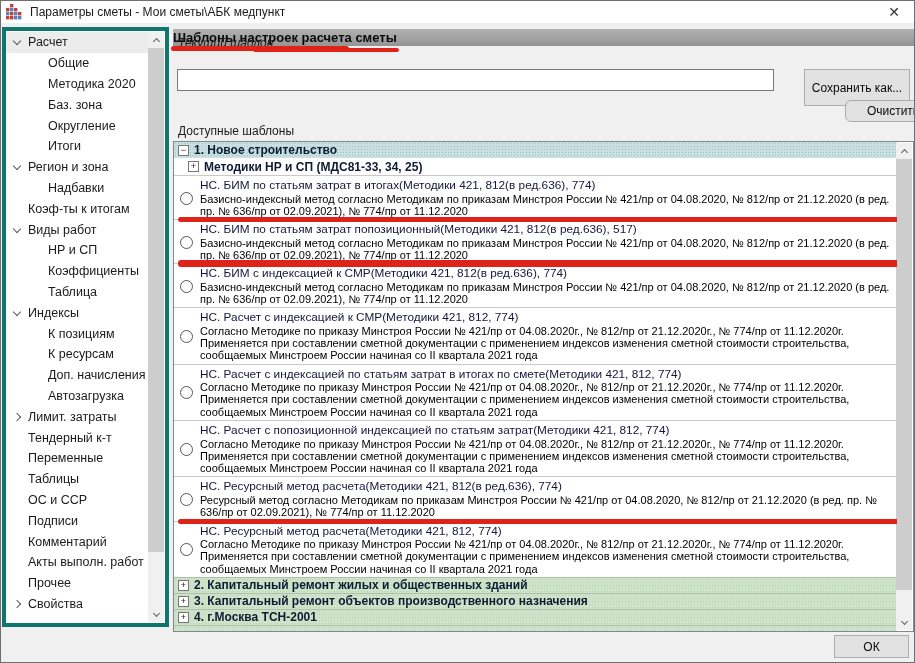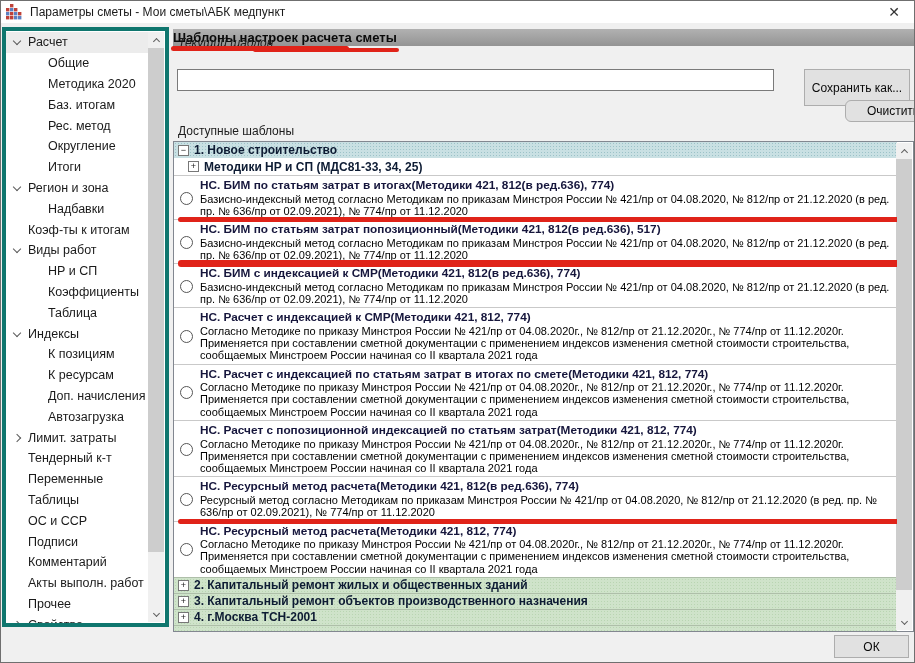--- a/index.html
+++ b/index.html
@@ -42,21 +42,21 @@
   .list{position:absolute;left:172px;top:140px;width:741px;height:491px;border:1px solid #828790;background:#fff;overflow:hidden;}
   .list-content{position:absolute;left:0;top:0;right:16px;bottom:0;overflow:hidden;}
   .g-row{height:16px;display:flex;align-items:center;padding-left:4px;font-size:12px;font-weight:bold;color:#0d1b33;white-space:nowrap;}
   .g-row.blue{background-color:#c9e0e3;background-image:radial-gradient(#9cc2c8 0.8px,transparent 0.9px);background-size:3px 3px;}
   .g-row.green{background-color:#cfe3ca;background-image:radial-gradient(#b9d5b2 0.8px,transparent 0.9px);background-size:3px 3px;border-top:1px solid #aebfa9;}
   .sub-row{height:17px;display:flex;align-items:center;padding-left:14px;font-size:12px;font-weight:bold;color:#0d1b33;background:#fff;white-space:nowrap;}
   .expbox{width:11px;height:11px;border:1px solid #777;background:#fff;font-size:9px;line-height:9px;text-align:center;color:#222;margin-right:5px;flex:0 0 auto;font-weight:normal;}
   .t-item{position:relative;display:flex;align-items:center;padding:3px 2px 2px 6px;border-top:1px solid #c9c9c9;background:#fff;}
   .radio{width:13px;height:13px;border:1px solid #565656;border-radius:50%;background:#fff;flex:0 0 auto;margin-right:7px;}
   .t-text{flex:1;min-width:0;}
-  .t-title{font-size:11.8px;font-weight:bold;color:#16163c;line-height:13.5px;}
+  .t-title{font-size:11.8px;font-weight:normal;color:#16163c;line-height:13.5px;}
   .t-desc{font-size:11px;color:#000;line-height:12.3px;}
   .redline{position:absolute;left:4px;right:-12px;bottom:-3px;height:5px;background:#e02319;border-radius:3px;z-index:5;}
   .redline.thick{height:7px;bottom:-4px;}
 </style>
 </head>
 <body>
 
 <div class="window">
 
   <div class="titlebar">
@@ -86,24 +86,21 @@
           </span>
           <span class="tree-label">Расчет</span>
         </div>
         <div class="tree-row lvl1">
           <span class="tree-label">Общие</span>
         </div>
         <div class="tree-row lvl1">
           <span class="tree-label">Методика 2020</span>
         </div>
         <div class="tree-row lvl1">
-          <span class="tree-label">Баз. итогам</span>
-        </div>
-        <div class="tree-row lvl1">
-          <span class="tree-label">Рес. метод</span>
+          <span class="tree-label">Баз. зона</span>
         </div>
         <div class="tree-row lvl1">
           <span class="tree-label">Округление</span>
         </div>
         <div class="tree-row lvl1">
           <span class="tree-label">Итоги</span>
         </div>
         <div class="tree-row lvl0">
           <span class="chevbox">
             <span class="chev down"></span>

